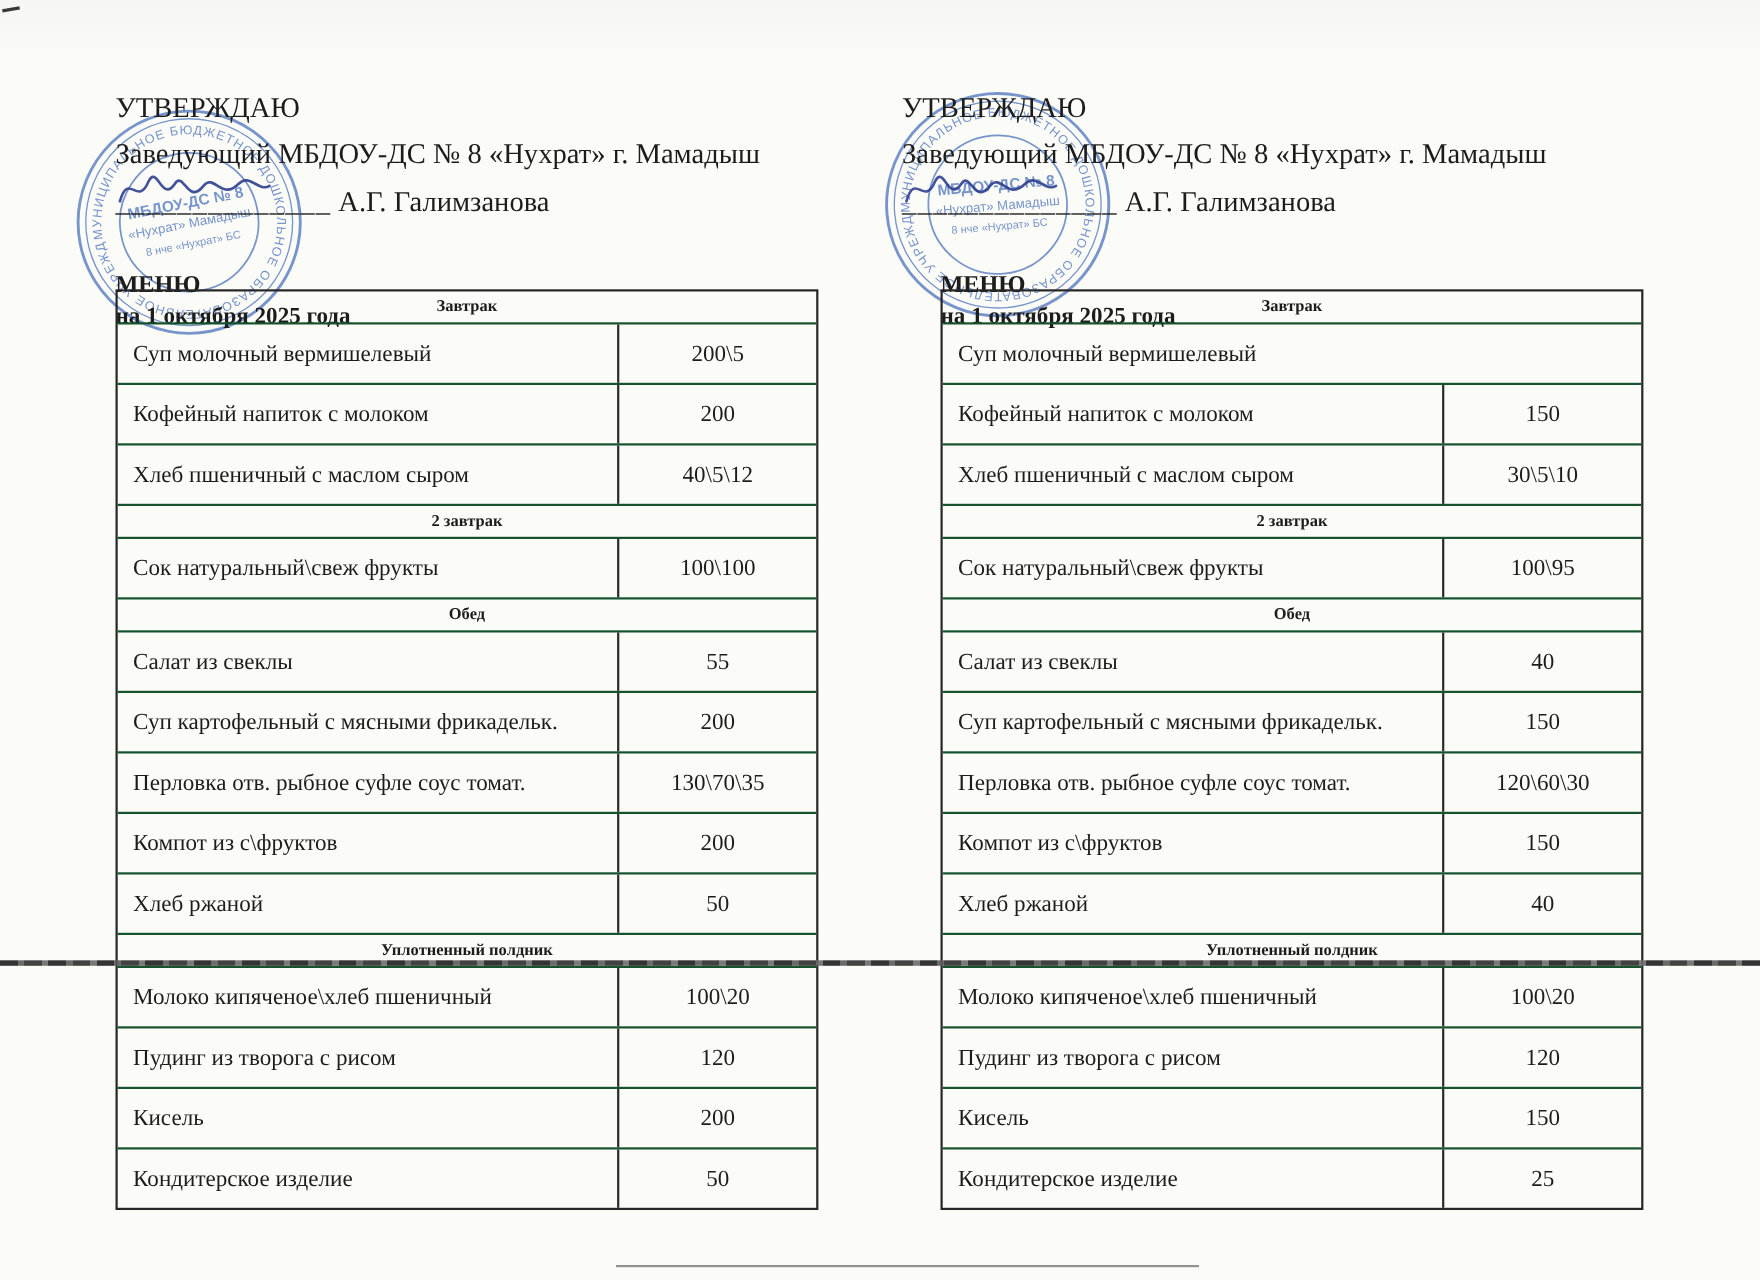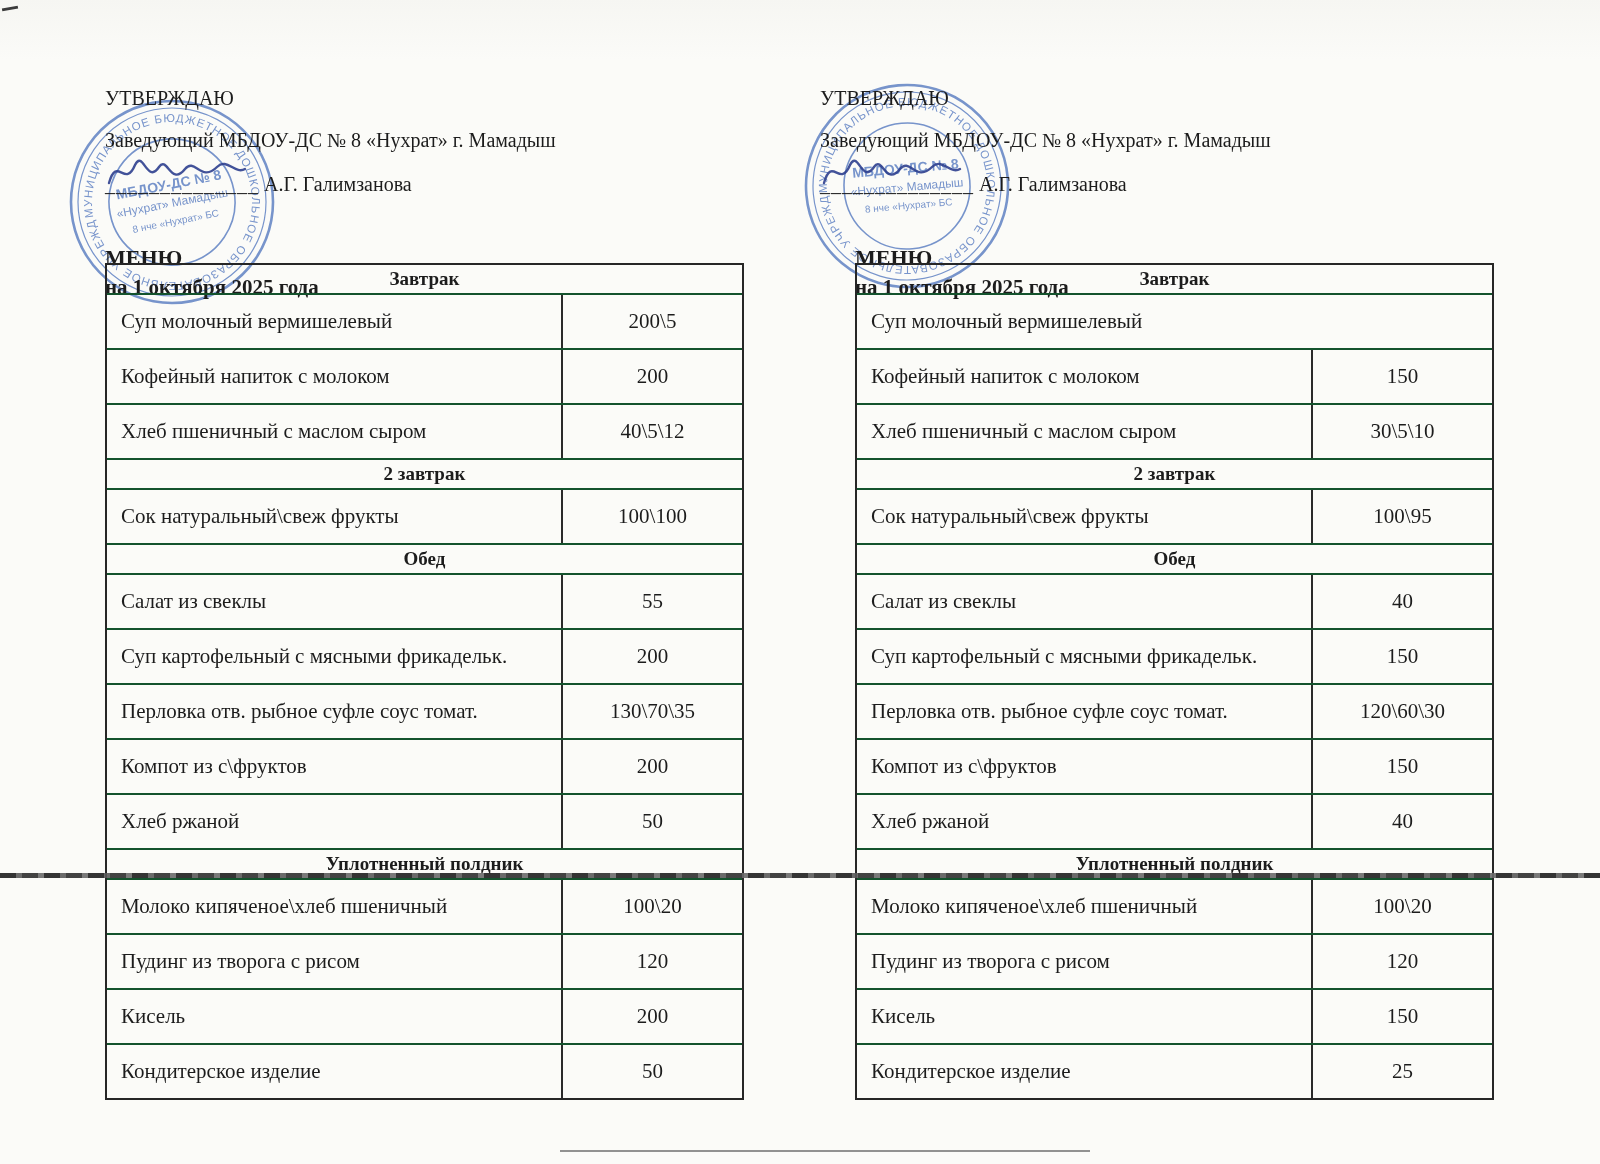--- a/index.html
+++ b/index.html
@@ -6,39 +6,39 @@
   body{
     width:1600px;height:1164px;position:relative;overflow:hidden;
     background:#fbfbf8;
     font-family:"Liberation Serif","DejaVu Serif",serif;
     color:#1c1c1c;
   }
   .sheet{position:absolute;inset:0;}
   .doc{position:absolute;top:85px;width:670px;}
   .doc.left{left:105px;}
   .doc.right{left:820px;}
-  .hline{font-size:20px;line-height:26px;white-space:nowrap;}
+  .hline{font-size:26px;line-height:26px;white-space:nowrap;}
   .approve{position:absolute;top:0;left:0;}
   .orgline{position:absolute;top:42px;left:0;}
   .sigrow{position:absolute;top:86px;left:0;}
   .sig-blank{letter-spacing:1px;}
   .title-block{position:absolute;top:120px;width:575px;text-align:left;margin-top:40px;}
   .doc.left .title-block{left:0;}
   .doc.right .title-block{left:35px;}
   .menu-title{font-weight:bold;font-size:22px;line-height:26px;}
   .menu-date{font-weight:bold;font-size:21px;line-height:26px;margin-top:3px;}
   .menu-table{
     position:absolute;top:178px;width:635px;
     border:2px solid #262626;background:transparent;
   }
   .doc.left .menu-table{left:0;}
   .doc.right .menu-table{left:35px;}
   .sec-row{
     height:28px;display:flex;align-items:center;justify-content:center;
-    font-weight:bold;font-size:19px;
+    font-weight:bold;font-size:15px;
   }
   .menu-table > div + div{border-top:2px solid #14532d;}
   .item-row{height:53px;display:flex;align-items:stretch;}
   .item-row .cell{display:flex;align-items:center;font-size:21px;}
   .item-row .name{width:71.5%;padding-left:14px;box-sizing:border-box;}
   .item-row .qty{width:28.5%;justify-content:center;border-left:2px solid #2a2a2a;box-sizing:border-box;}
   
   .stamp{
     position:absolute;width:218px;height:218px;
     color:#5b7fc7;opacity:.82;mix-blend-mode:multiply;

